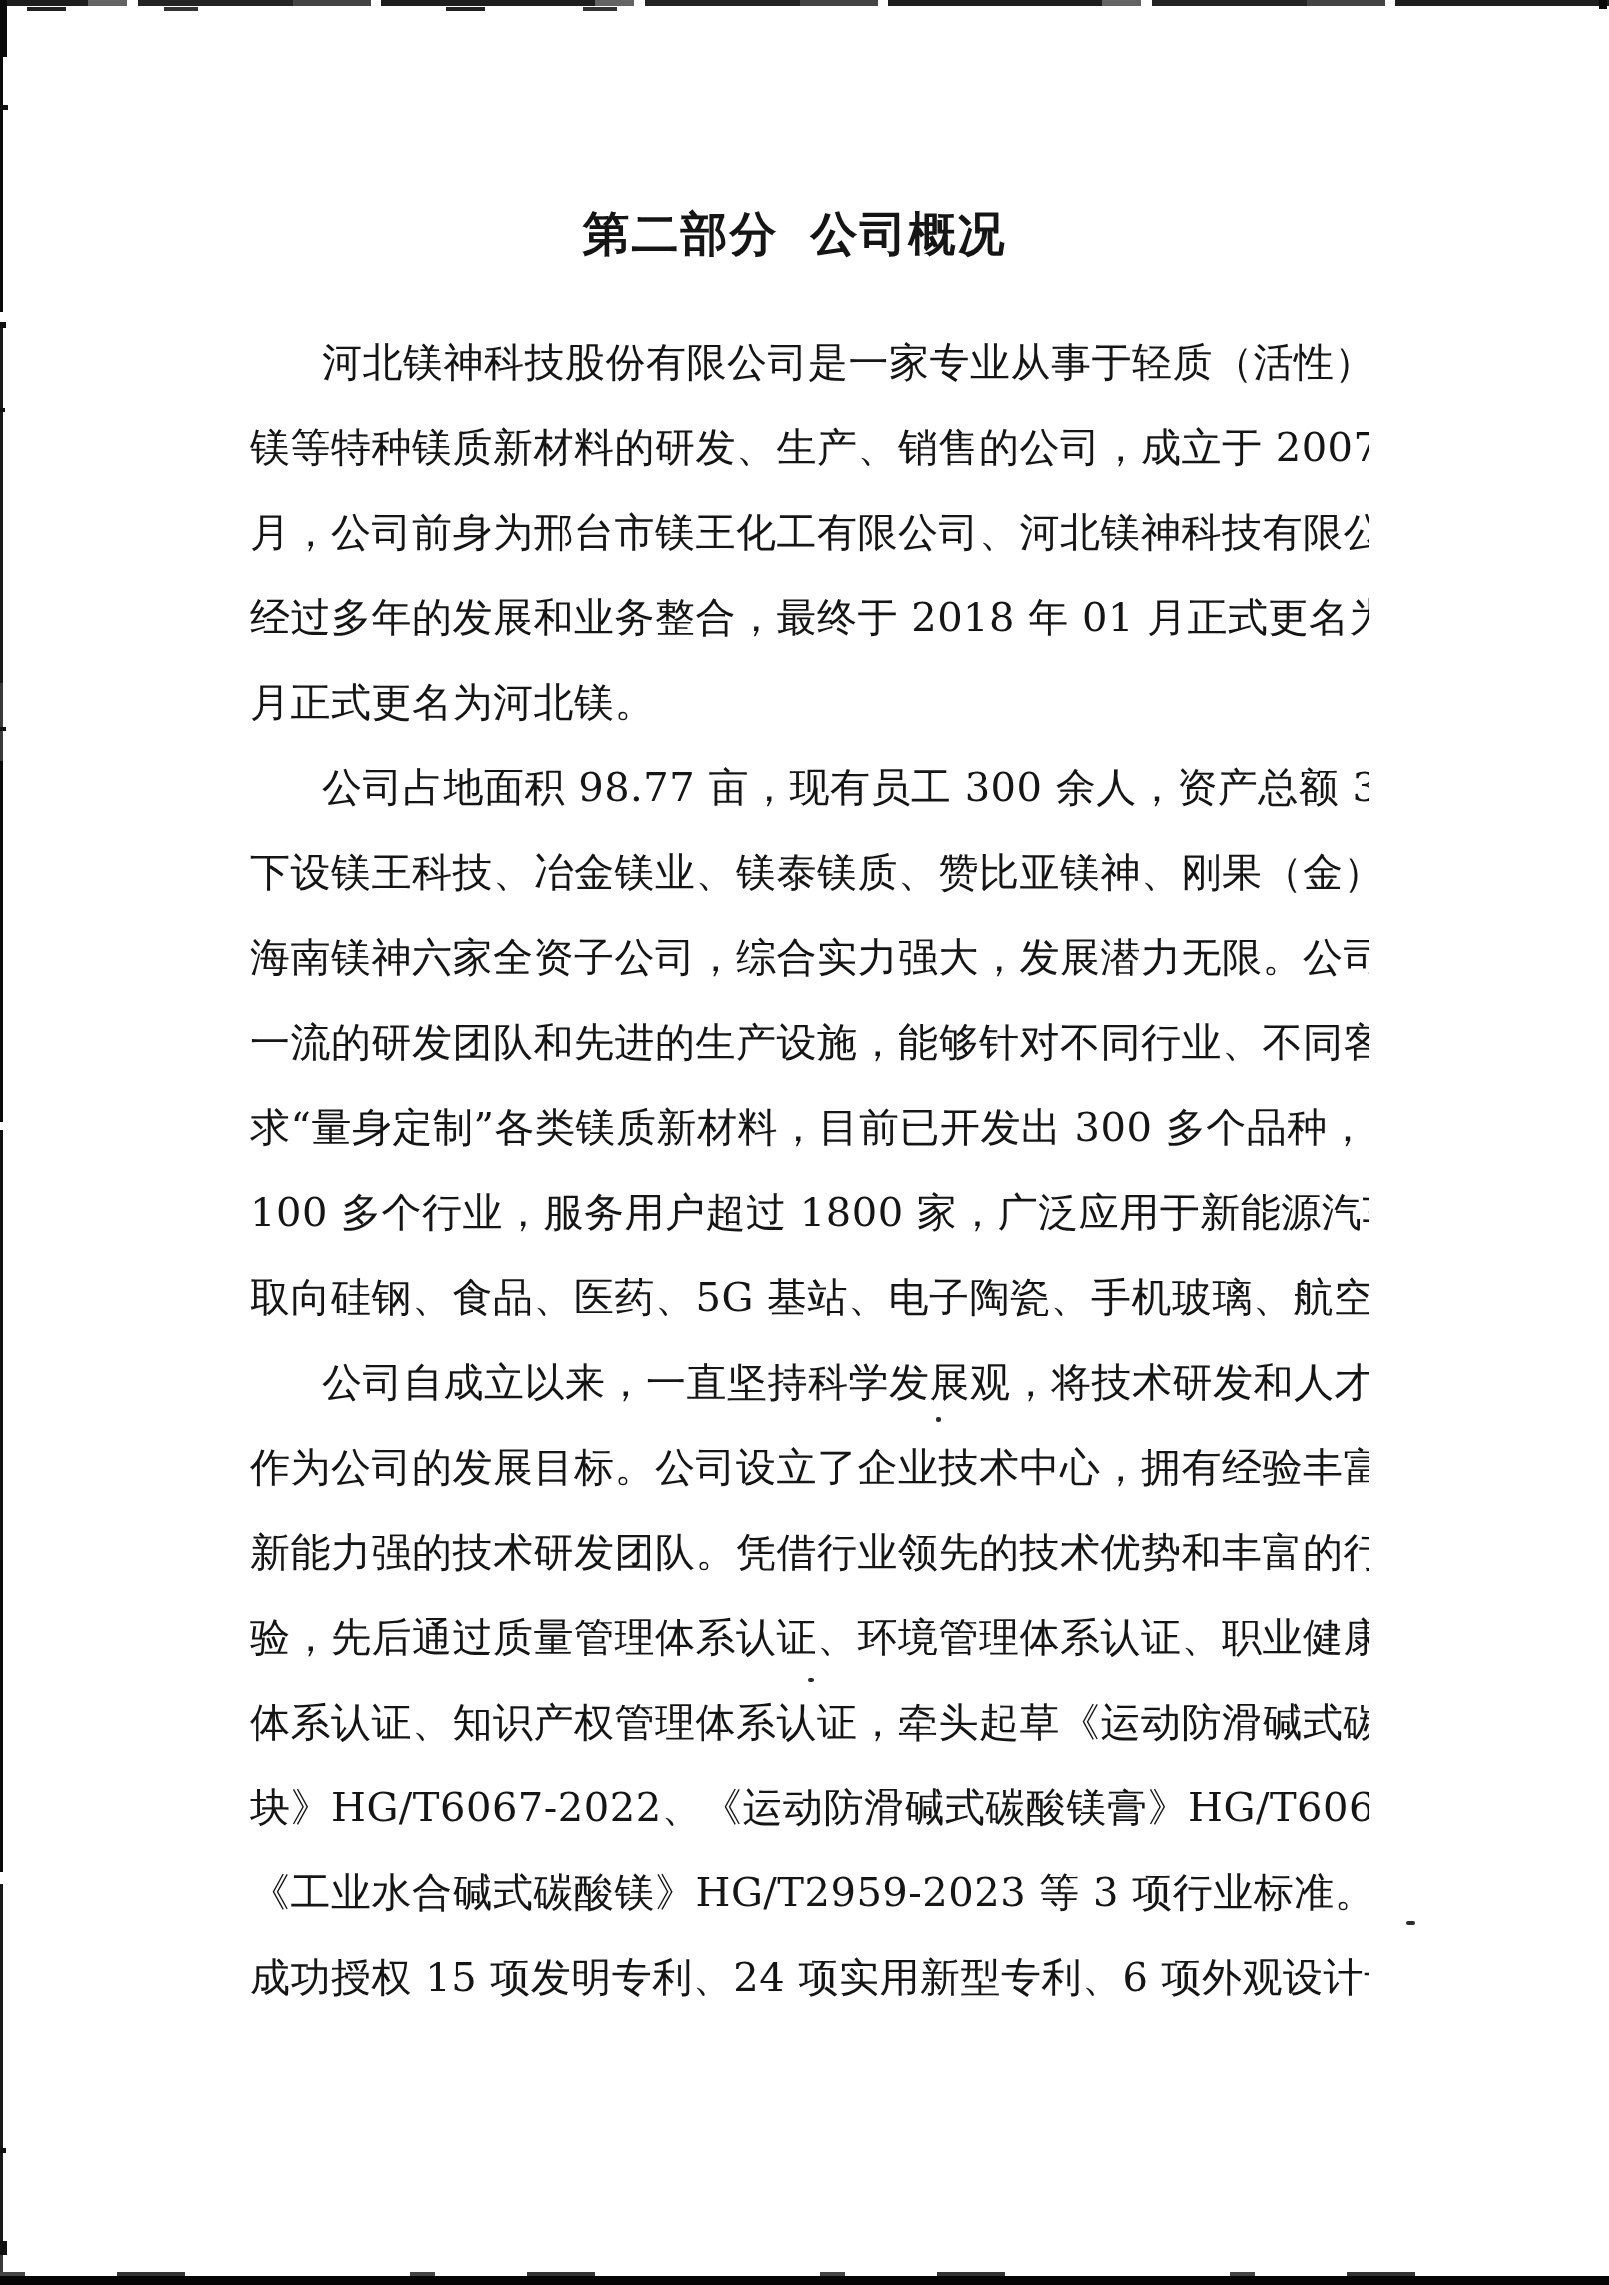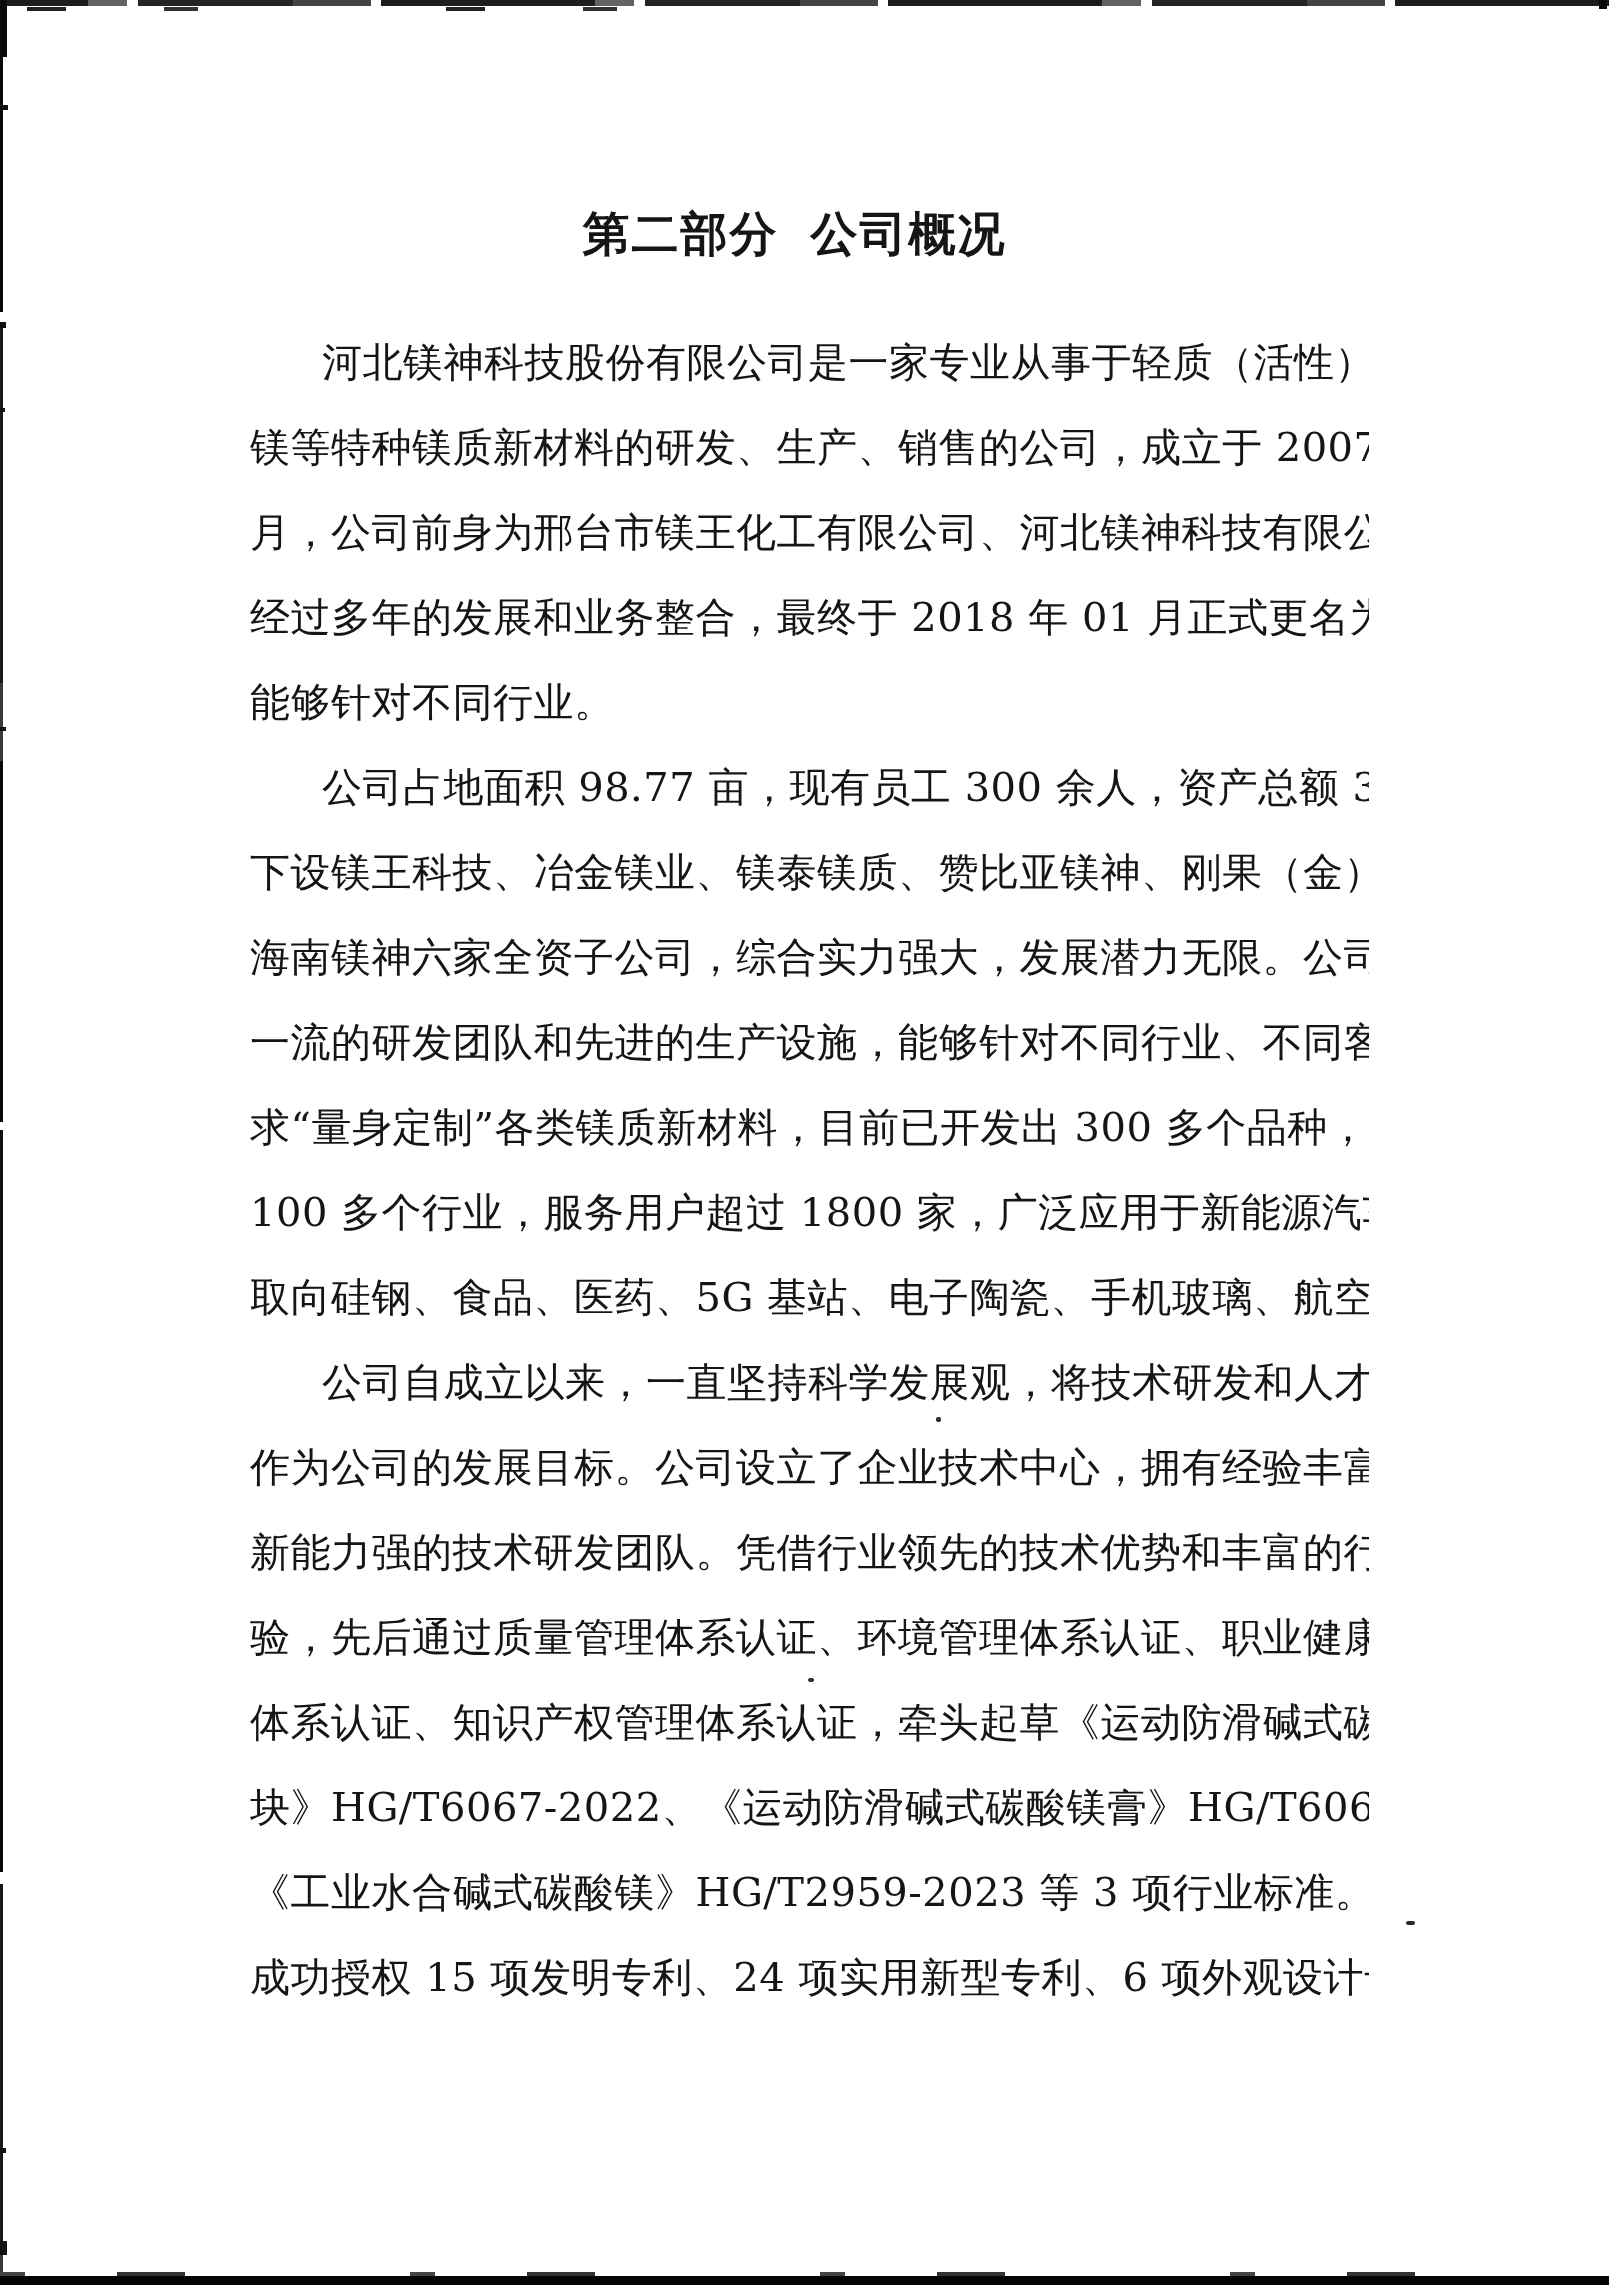--- a/index.html
+++ b/index.html
@@ -115,21 +115,21 @@
   <div class="speck speck-2"></div>
   <div class="speck speck-3"></div>
 
   <div class="doc-title">第二部分 公司概况</div>
 
   <div class="doc-body">
       <div class="line indent">河北镁神科技股份有限公司是一家专业从事于轻质（活性）氧化</div>
       <div class="line">镁等特种镁质新材料的研发、生产、销售的公司，成立于 2007 年 03</div>
       <div class="line">月，公司前身为邢台市镁王化工有限公司、河北镁神科技有限公司，</div>
       <div class="line">经过多年的发展和业务整合，最终于 2018 年 01 月正式更名为河北镁</div>
-      <div class="line no-fill">能够针对不同行业。</div>
+      <div class="line no-fill">月正式更名为河北镁。</div>
       <div class="line indent">公司占地面积 98.77 亩，现有员工 300 余人，资产总额 3.2 亿，</div>
       <div class="line">下设镁王科技、冶金镁业、镁泰镁质、赞比亚镁神、刚果（金）镁神、</div>
       <div class="line">海南镁神六家全资子公司，综合实力强大，发展潜力无限。公司拥有</div>
       <div class="line">一流的研发团队和先进的生产设施，能够针对不同行业、不同客户需</div>
       <div class="line">求“量身定制”各类镁质新材料，目前已开发出 300 多个品种，应用到</div>
       <div class="line">100 多个行业，服务用户超过 1800 家，广泛应用于新能源汽车电池、</div>
       <div class="line">取向硅钢、食品、医药、5G 基站、电子陶瓷、手机玻璃、航空航天、</div>
       <div class="line indent">公司自成立以来，一直坚持科学发展观，将技术研发和人才培养</div>
       <div class="line">作为公司的发展目标。公司设立了企业技术中心，拥有经验丰富、创</div>
       <div class="line">新能力强的技术研发团队。凭借行业领先的技术优势和丰富的行业经</div>

